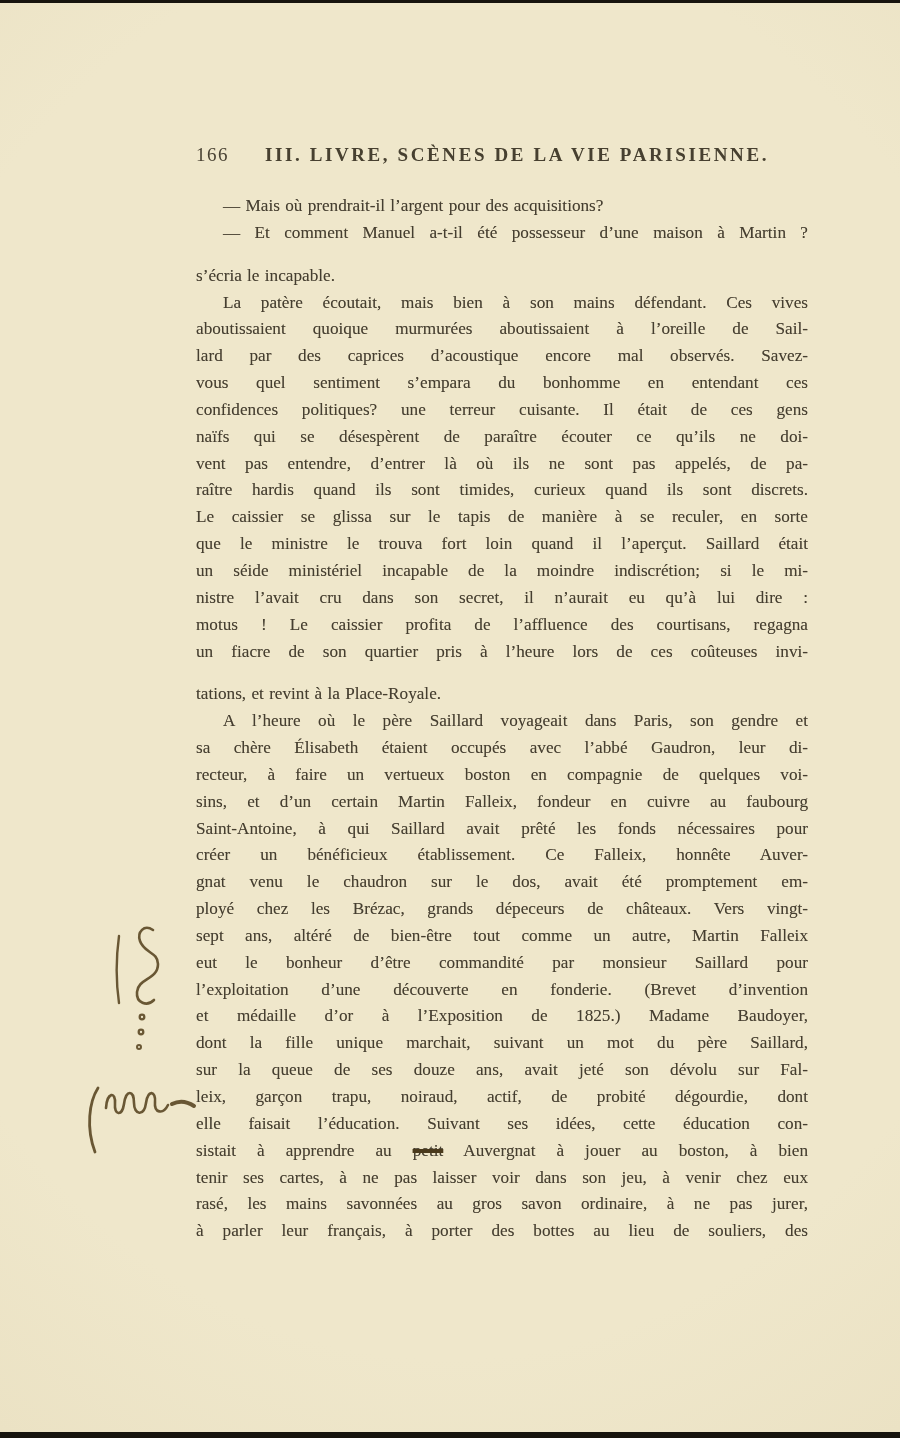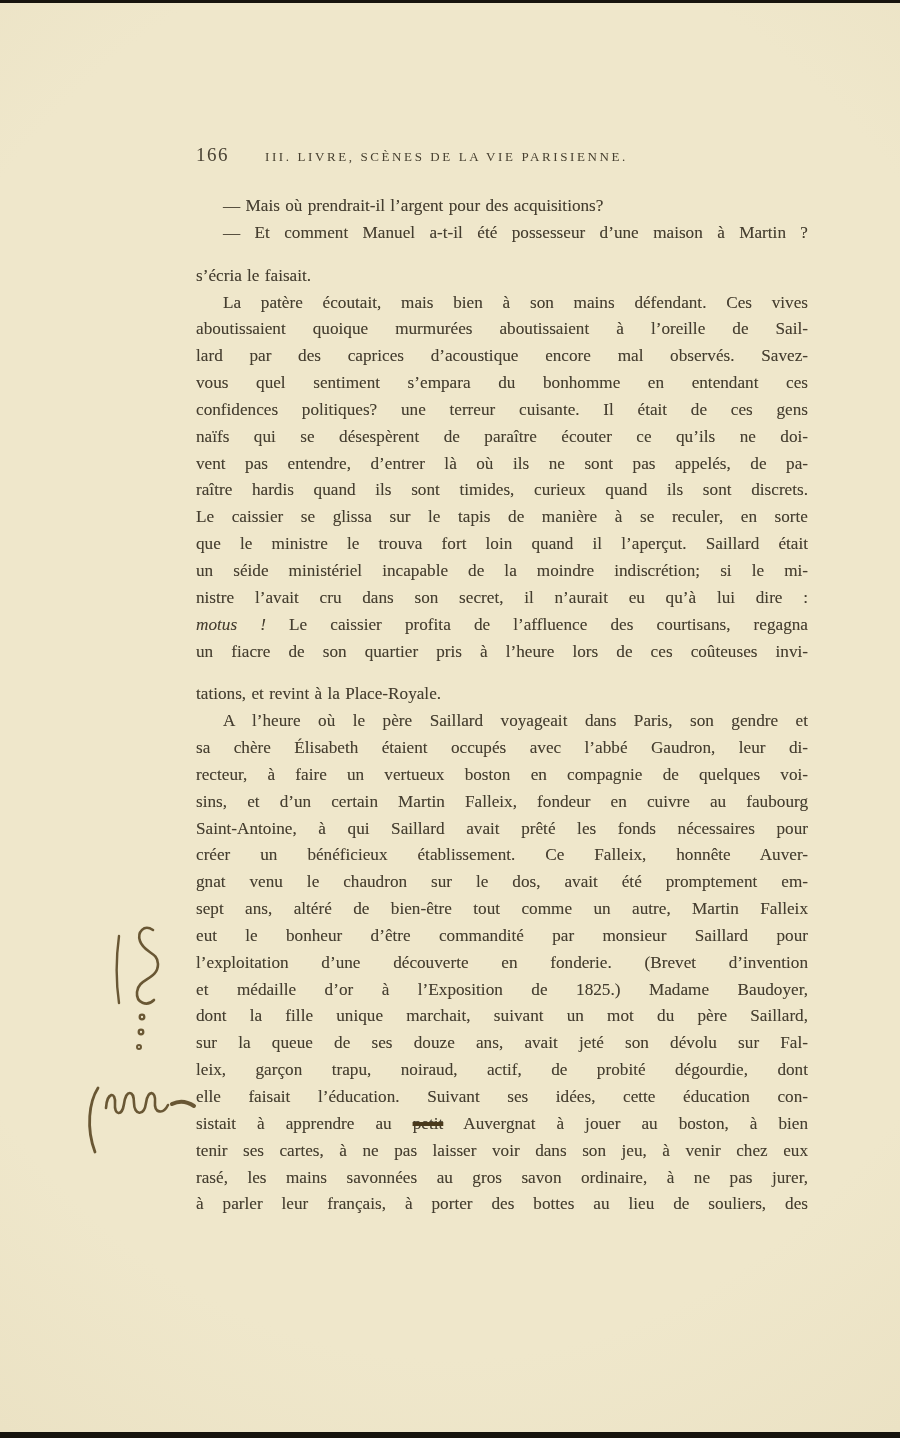--- a/index.html
+++ b/index.html
@@ -15,39 +15,39 @@
   .edge-bottom { position:absolute; bottom:0; left:0; right:0; height:6px; background:#17140e; }
 
   .header {
     position:absolute; left:196px; top:144px; width:612px;
     display:flex; align-items:baseline;
     color:#4a4334;
   }
   .page-num { font-size:19px; letter-spacing:1.5px; }
   .header-title {
     margin-left:36px;
-    font-size:13px; letter-spacing:2.6px; font-weight:400;
+    font-size:19px; letter-spacing:2.6px; font-weight:700;
     color:#474030;
   }
 
   .text-block {
     position:absolute; left:196px; top:177px; width:612px;
     font-size:17.2px; color:#453e30;
     text-shadow: 0 0 0.4px rgba(66,56,38,0.35);
   }
   .line {
     line-height:26.85px;
     text-align:justify;
     text-align-last:justify;
     word-spacing:1px;
     white-space:normal;
   }
   .line.end    { text-align-last:left;margin-top:16px; }
   .line.indent { text-indent:27px; }
-  .italic { font-style:italic; }
+  .italic { }
   .strike {
     text-decoration: line-through;
     text-decoration-thickness:3.5px;
     text-decoration-color:#4a3a1c;
   }
 
   .marginalia-layer { position:absolute; left:0; top:0; pointer-events:none; }
   .ink { stroke:#57431f; fill:none; stroke-linecap:round; stroke-linejoin:round; opacity:0.88; }
 </style>
 </head>
@@ -58,21 +58,21 @@
   <div class="edge-bottom"></div>
 
   <div class="header">
     <span class="page-num">166</span>
     <span class="header-title">III. LIVRE, SCÈNES DE LA VIE PARISIENNE.</span>
   </div>
 
   <div class="text-block">
       <div class="line indent end"><span>— Mais où prendrait-il l’argent pour des acquisitions?</span></div>
       <div class="line indent"><span>— Et comment Manuel a-t-il été possesseur d’une maison à Martin ?</span></div>
-      <div class="line end"><span>s’écria le faisait.</span></div>
+      <div class="line end"><span>s’écria le incapable.</span></div>
       <div class="line indent"><span>La patère écoutait, mais bien à son mains défendant. Ces vives</span></div>
       <div class="line"><span>aboutissaient quoique murmurées aboutissaient à l’oreille de Sail-</span></div>
       <div class="line"><span>lard par des caprices d’acoustique encore mal observés. Savez-</span></div>
       <div class="line"><span>vous quel sentiment s’empara du bonhomme en entendant ces</span></div>
       <div class="line"><span>confidences politiques? une terreur cuisante. Il était de ces gens</span></div>
       <div class="line"><span>naïfs qui se désespèrent de paraître écouter ce qu’ils ne doi-</span></div>
       <div class="line"><span>vent pas entendre, d’entrer là où ils ne sont pas appelés, de pa-</span></div>
       <div class="line"><span>raître hardis quand ils sont timides, curieux quand ils sont discrets.</span></div>
       <div class="line"><span>Le caissier se glissa sur le tapis de manière à se reculer, en sorte</span></div>
       <div class="line"><span>que le ministre le trouva fort loin quand il l’aperçut. Saillard était</span></div>
@@ -81,20 +81,21 @@
       <div class="line"><span class="italic">motus !</span><span> Le caissier profita de l’affluence des courtisans, regagna</span></div>
       <div class="line"><span>un fiacre de son quartier pris à l’heure lors de ces coûteuses invi-</span></div>
       <div class="line end"><span>tations, et revint à la Place-Royale.</span></div>
       <div class="line indent"><span>A l’heure où le père Saillard voyageait dans Paris, son gendre et</span></div>
       <div class="line"><span>sa chère Élisabeth étaient occupés avec l’abbé Gaudron, leur di-</span></div>
       <div class="line"><span>recteur, à faire un vertueux boston en compagnie de quelques voi-</span></div>
       <div class="line"><span>sins, et d’un certain Martin Falleix, fondeur en cuivre au faubourg</span></div>
       <div class="line"><span>Saint-Antoine, à qui Saillard avait prêté les fonds nécessaires pour</span></div>
       <div class="line"><span>créer un bénéficieux établissement. Ce Falleix, honnête Auver-</span></div>
       <div class="line"><span>gnat venu le chaudron sur le dos, avait été promptement em-</span></div>
+      <div class="line"><span>ployé chez les Brézac, grands dépeceurs de châteaux. Vers vingt-</span></div>
       <div class="line"><span>sept ans, altéré de bien-être tout comme un autre, Martin Falleix</span></div>
       <div class="line"><span>eut le bonheur d’être commandité par monsieur Saillard pour</span></div>
       <div class="line"><span>l’exploitation d’une découverte en fonderie. (Brevet d’invention</span></div>
       <div class="line"><span>et médaille d’or à l’Exposition de 1825.) Madame Baudoyer,</span></div>
       <div class="line"><span>dont la fille unique marchait, suivant un mot du père Saillard,</span></div>
       <div class="line"><span>sur la queue de ses douze ans, avait jeté son dévolu sur Fal-</span></div>
       <div class="line"><span>leix, garçon trapu, noiraud, actif, de probité dégourdie, dont</span></div>
       <div class="line"><span>elle faisait l’éducation. Suivant ses idées, cette éducation con-</span></div>
       <div class="line"><span>sistait à apprendre au </span><span class="strike">petit</span><span> Auvergnat à jouer au boston, à bien</span></div>
       <div class="line"><span>tenir ses cartes, à ne pas laisser voir dans son jeu, à venir chez eux</span></div>

